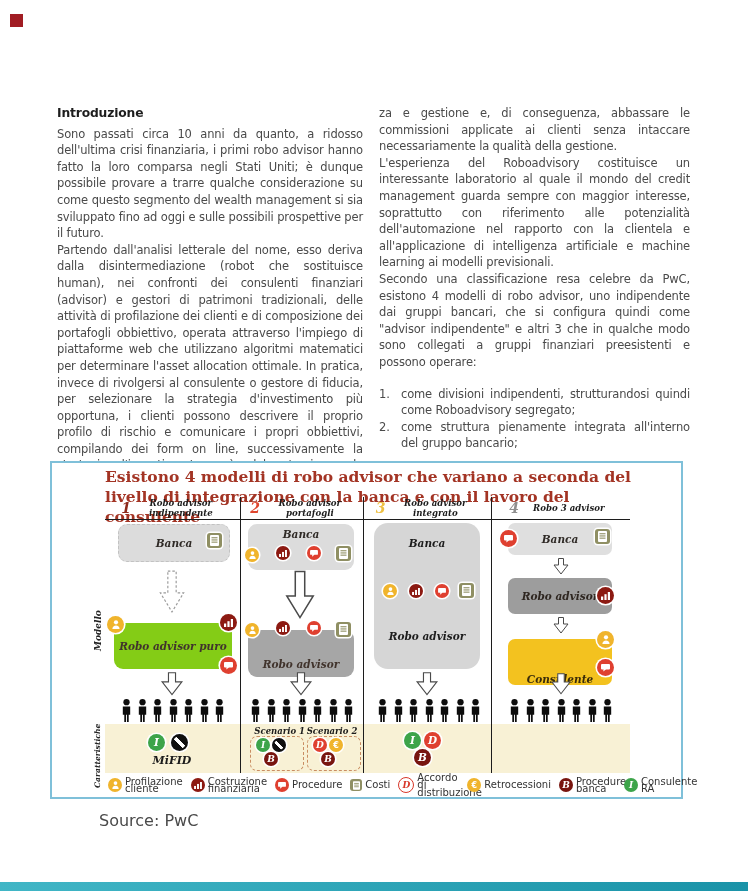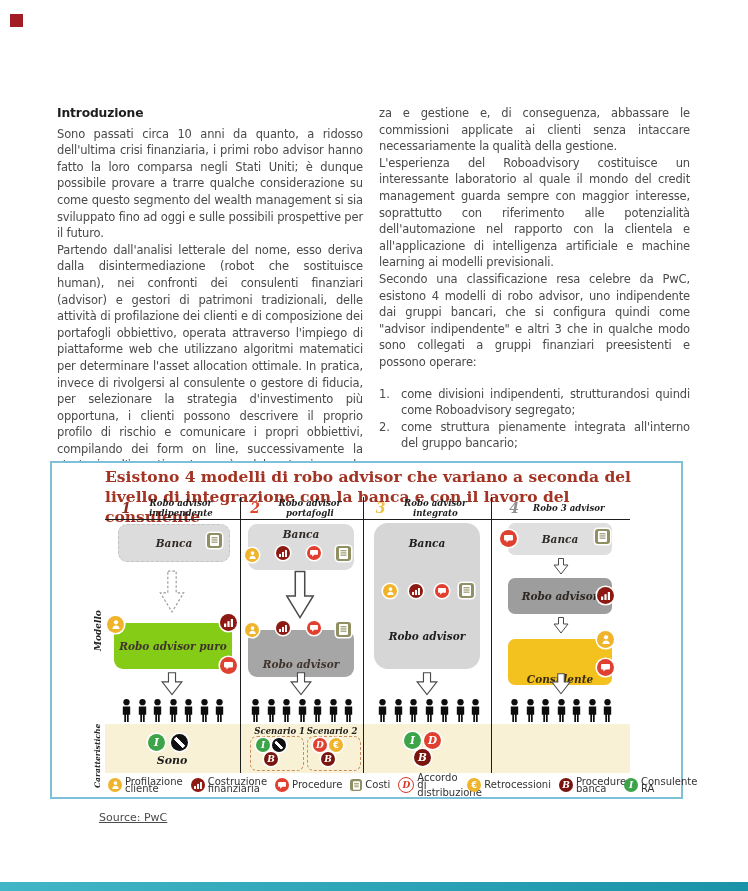--- a/index.html
+++ b/index.html
@@ -60,21 +60,21 @@
          font:italic bold 9.5px "DejaVu Serif",serif;color:#3a2c14;line-height:12px;}
   .legend{position:absolute;left:108px;top:775px;width:490px;height:20px;display:flex;
           align-items:center;gap:8px;}
   .legend .dot,.legend .sq{position:static;box-shadow:none;flex:none;}
   .legend .sq{width:12px;height:12px;}
   .ltxt{font-size:10px;line-height:7.5px;color:#333;}
   .ltxt.w2{width:42px;}
   .ltxt.w3{width:40px;}
   .li{display:flex;align-items:center;gap:3px;}
   
-  .source{position:absolute;left:99px;top:811px;font-size:11px;color:#4a4a4a;text-decoration:underline;}
+  .source{position:absolute;left:99px;top:811px;font-size:16px;color:#4a4a4a;}
   .pagenum{position:absolute;right:35px;top:850px;display:flex;align-items:baseline;gap:1px;
            color:#3f5d68;}
   .pagenum .big{font-size:11.5px;}
   .pagenum .small{font-size:6.8px;letter-spacing:0.5px;margin-top:44px;}
   .brand{position:absolute;left:10px;top:14px;width:13px;height:13px;background:#a11d23;}
   .band{position:absolute;left:0;bottom:0;width:748px;height:9px;
         background:linear-gradient(90deg,#41b6c6,#1a93a8);}
   .euro{font:bold 8px "DejaVu Sans",sans-serif;color:#fff;font-style:normal;}
 </style>
 </head>
@@ -207,21 +207,21 @@
         <circle cx="7" cy="3.5" r="3.4"></circle>
         <path d="M3 8h8v9h-1.6v8h-1.9v-8H6.5v8H4.6v-8H3z"></path>
       </svg>
     <svg width="13" height="24" viewBox="0 0 14 26">
         <circle cx="7" cy="3.5" r="3.4"></circle>
         <path d="M3 8h8v9h-1.6v8h-1.9v-8H6.5v8H4.6v-8H3z"></path>
       </svg>
   </div>
   <span class="dot green lg" style="left:148px;top:734px;">I</span>
   <span class="dot no" style="left:171px;top:734px;"></span>
-  <div class="charlab" style="left:132px;top:754px;width:80px;">Sono</div>
+  <div class="charlab" style="left:132px;top:754px;width:80px;">MiFID</div>
 
   <div class="gbox" style="left:248px;top:524px;width:106px;height:42px;background:#dcdcdc;align-items:flex-start;padding-top:4px;">
     <span>Banca</span>
   </div>
   <span class="dot sm yellow" style="left:245px;top:548px;">
     <svg width="7" height="8" viewBox="0 0 8 9">
         <circle cx="4" cy="2.3" r="2.1" fill="#fff"></circle>
         <path d="M0.4 9c0-2.3 1.6-3.6 3.6-3.6S7.6 6.7 7.6 9z" fill="#fff"></path>
       </svg>
   </span>

